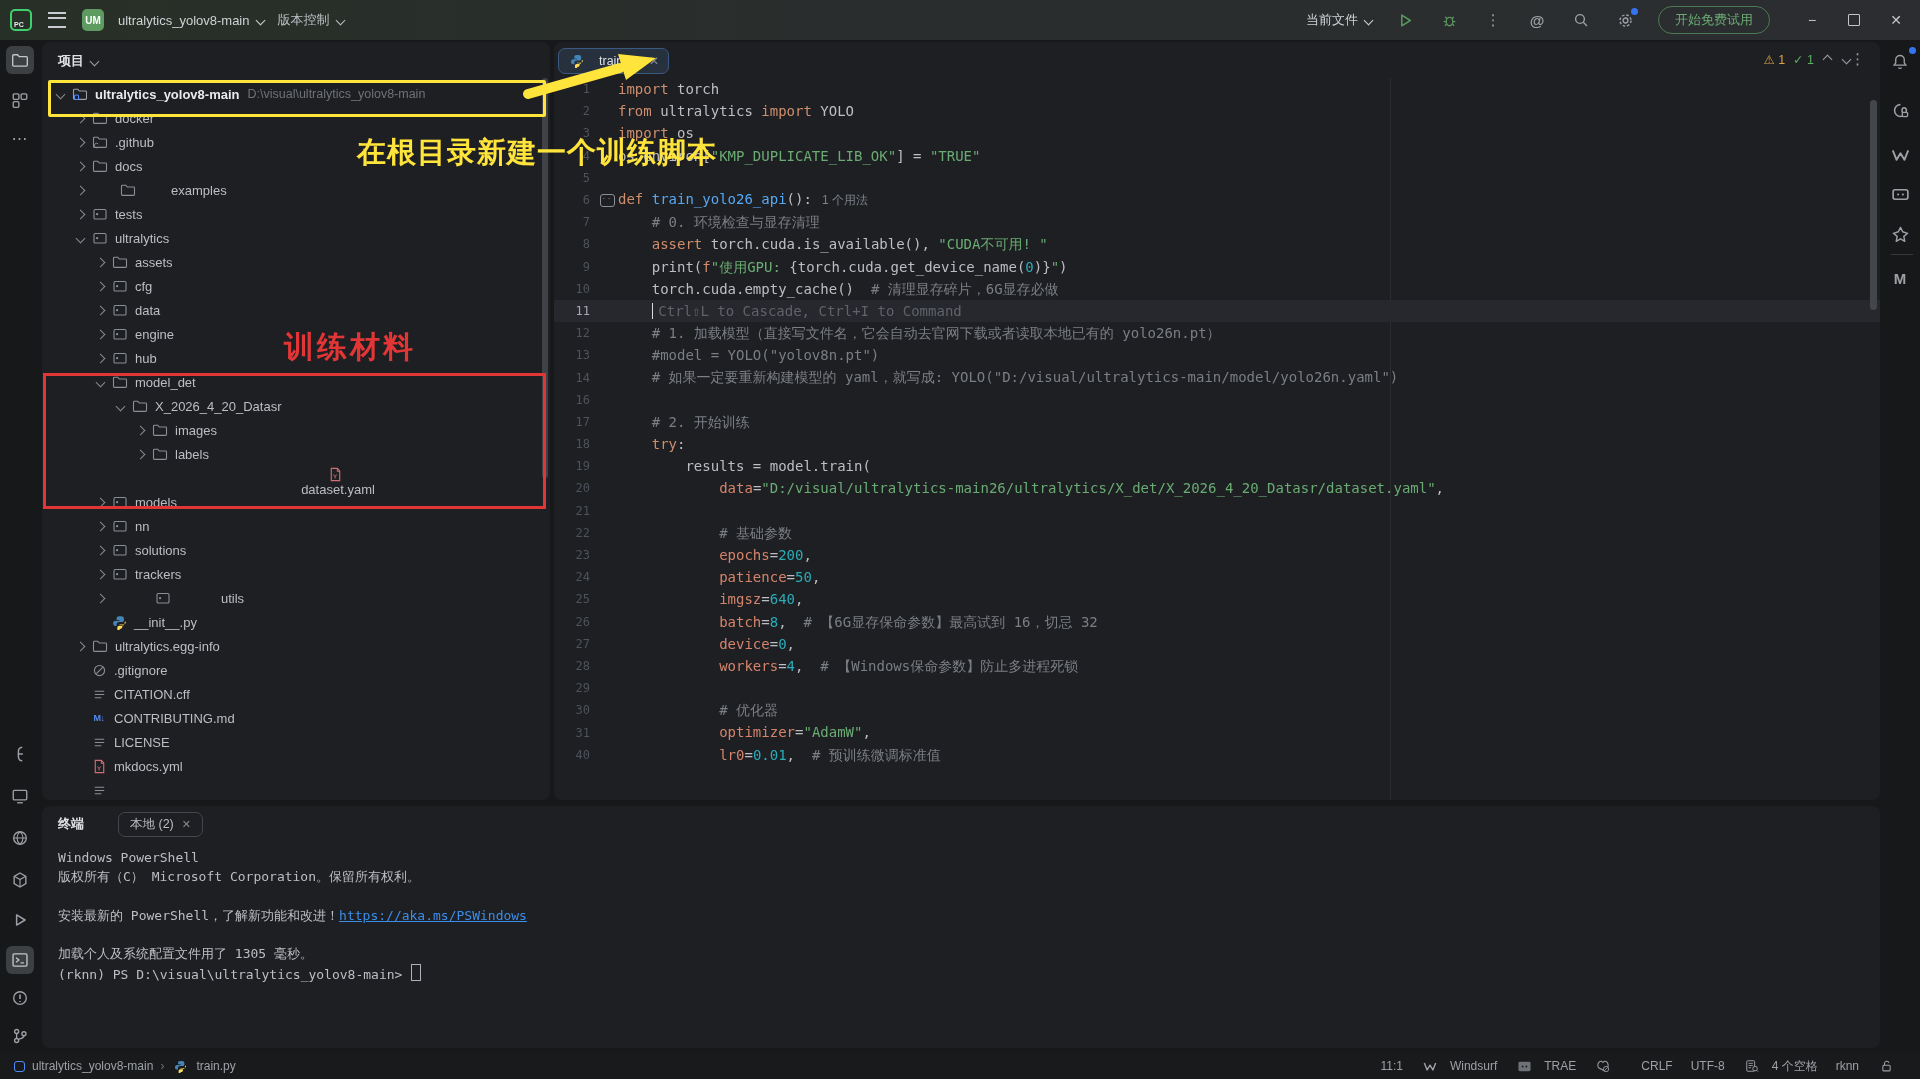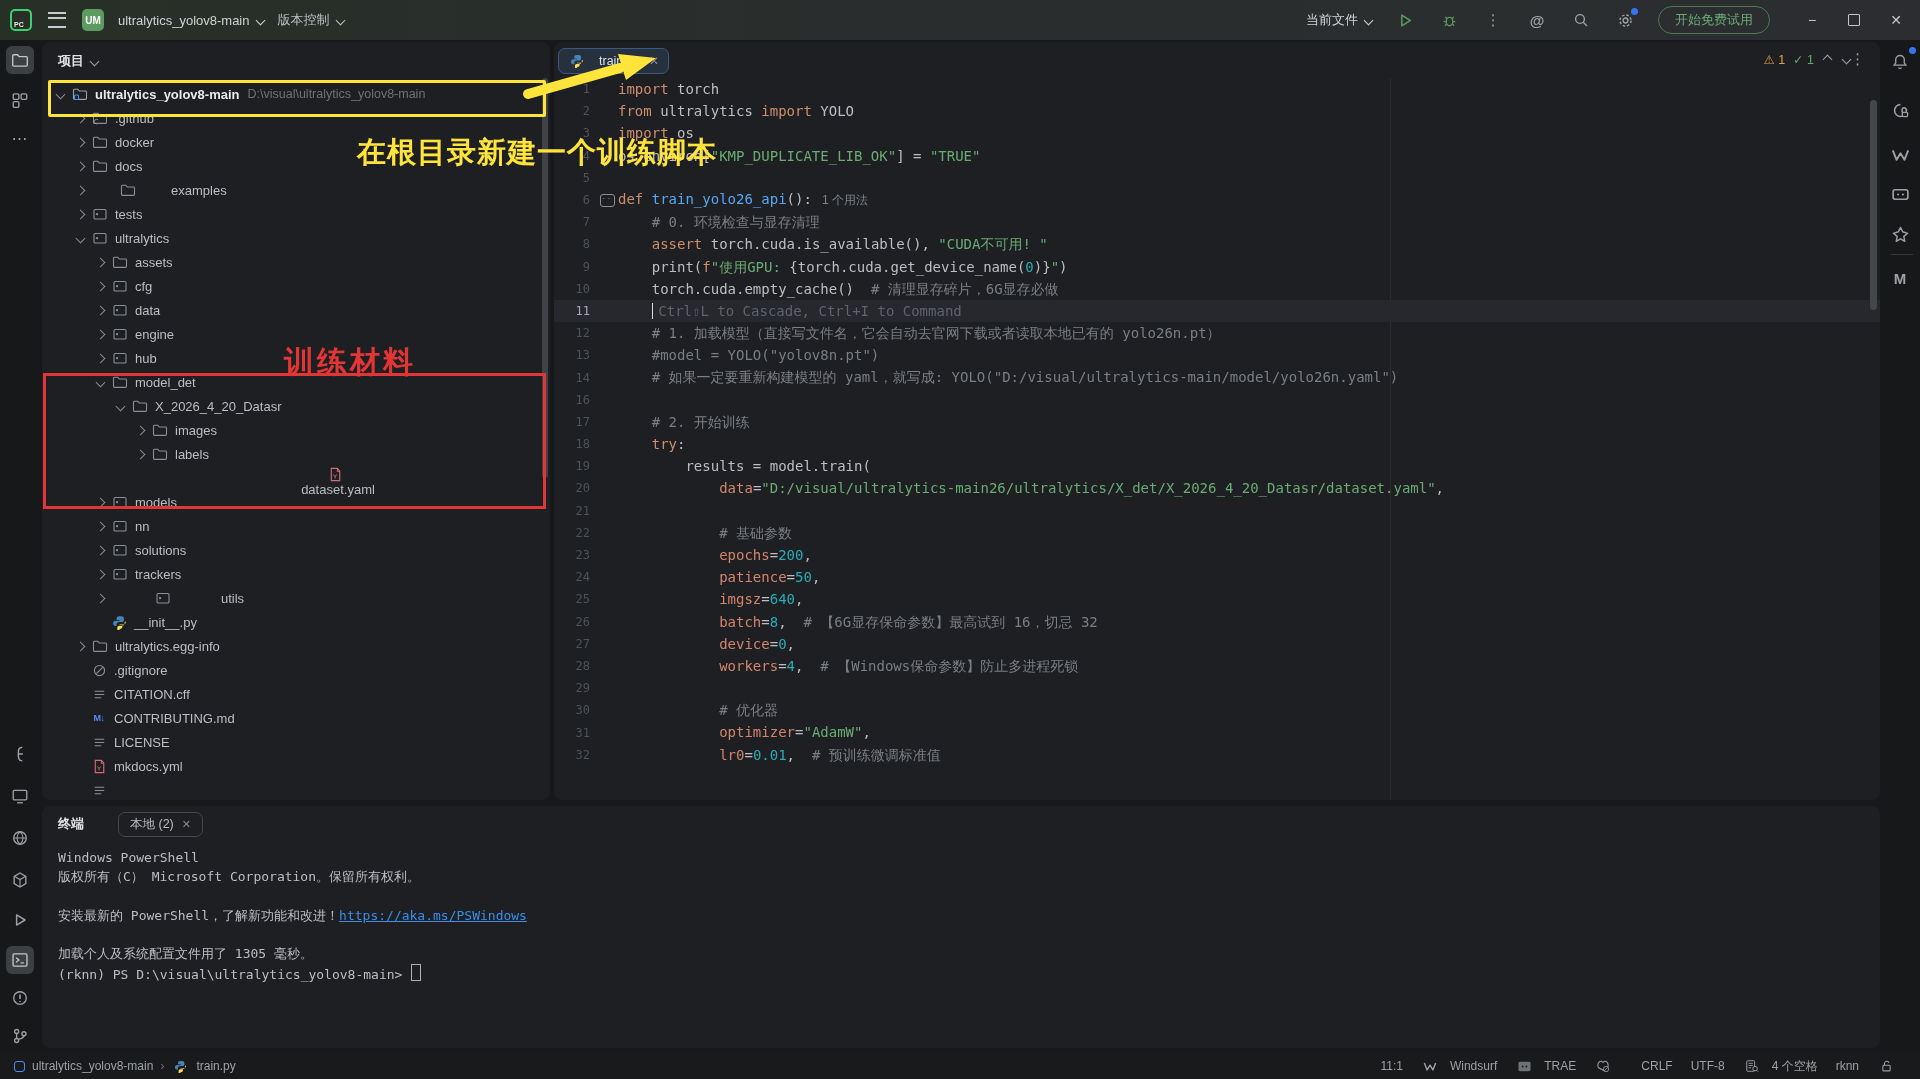--- a/index.html
+++ b/index.html
@@ -99,21 +99,21 @@
   .sb-left{display:flex;align-items:center;gap:7px;}
   .sb-right{margin-left:auto;display:flex;align-items:center;gap:18px;}
   .sb-item{display:flex;align-items:center;gap:5px;}
   .proj-sq{width:11px;height:11px;border:1.5px solid #548af7;border-radius:3px;box-sizing:border-box;}
   .sb-sep{color:#6e7277;}
   
   .annot{position:absolute;z-index:40;pointer-events:none;}
   .yrect{left:48px;top:80px;width:492px;height:31px;border:3px solid #ffe43c;border-radius:2px;}
   .rrect{left:43px;top:373px;width:497px;height:130px;border:3px solid #e23636;}
   .ynote{left:357px;top:133px;color:#ffe43c;font-size:29px;font-weight:bold;letter-spacing:1px;}
-  .rnote{left:284px;top:342px;color:#e23636;font-size:30px;font-weight:bold;letter-spacing:3px;}
+  .rnote{left:284px;top:327px;color:#e23636;font-size:30px;font-weight:bold;letter-spacing:3px;}
   .yarrow{left:516px;top:48px;}
 </style>
 </head>
 <body>
 
 <div class="window">
 
   <div class="titlebar">
     <div class="tb-left">
       <div class="pclogo">PC</div>
@@ -284,33 +284,33 @@
             </svg>
           </span>
           <span class="tname bold">ultralytics_yolov8-main</span>
           <span class="tpath">D:\visual\ultralytics_yolov8-main</span>
         </div>
         <div class="trow" style="padding-left: 32px;">
           <span class="tchev closed"></span>
           <span class="ticon">
             <svg width="16" height="16" viewBox="0 0 16 16">
               <path d="M1.5 4.2c0-.5.4-.9.9-.9h3.4l1.5 1.7h6.3c.5 0 .9.4.9.9v6.6c0 .5-.4.9-.9.9H2.4c-.5 0-.9-.4-.9-.9z" fill="none" stroke="#8a8e96" stroke-width="1.1"></path>
+            </svg>
+          </span>
+          <span class="tname">docker</span>
+        </div>
+        <div class="trow" style="padding-left: 32px;">
+          <span class="tchev closed"></span>
+          <span class="ticon">
+            <svg width="16" height="16" viewBox="0 0 16 16">
+              <path d="M1.5 4.2c0-.5.4-.9.9-.9h3.4l1.5 1.7h6.3c.5 0 .9.4.9.9v6.6c0 .5-.4.9-.9.9H2.4c-.5 0-.9-.4-.9-.9z" fill="none" stroke="#8a8e96" stroke-width="1.1"></path>
               <path d="M5.8 13.5a2.3 2.3 0 1 1 .4-3.6" fill="none" stroke="#8a8e96" stroke-width="1"></path>
             </svg>
           </span>
           <span class="tname">.github</span>
-        </div>
-        <div class="trow" style="padding-left: 32px;">
-          <span class="tchev closed"></span>
-          <span class="ticon">
-            <svg width="16" height="16" viewBox="0 0 16 16">
-              <path d="M1.5 4.2c0-.5.4-.9.9-.9h3.4l1.5 1.7h6.3c.5 0 .9.4.9.9v6.6c0 .5-.4.9-.9.9H2.4c-.5 0-.9-.4-.9-.9z" fill="none" stroke="#8a8e96" stroke-width="1.1"></path>
-            </svg>
-          </span>
-          <span class="tname">docker</span>
         </div>
         <div class="trow" style="padding-left: 32px;">
           <span class="tchev closed"></span>
           <span class="ticon">
             <svg width="16" height="16" viewBox="0 0 16 16">
               <path d="M1.5 4.2c0-.5.4-.9.9-.9h3.4l1.5 1.7h6.3c.5 0 .9.4.9.9v6.6c0 .5-.4.9-.9.9H2.4c-.5 0-.9-.4-.9-.9z" fill="none" stroke="#8a8e96" stroke-width="1.1"></path>
             </svg>
           </span>
           <span class="tname">docs</span>
         </div>
@@ -729,21 +729,21 @@
           <span class="lnum">30</span>
           <span class="gslot"></span>
           <pre class="ctext"><span class="tk-c">            # 优化器</span></pre>
         </div>
         <div class="cline">
           <span class="lnum">31</span>
           <span class="gslot"></span>
           <pre class="ctext"><span class="tk-d">            </span><span class="tk-p">optimizer</span><span class="tk-d">=</span><span class="tk-s">"AdamW"</span><span class="tk-d">,</span></pre>
         </div>
         <div class="cline">
-          <span class="lnum">32</span>
+          <span class="lnum">40</span>
           <span class="gslot"></span>
           <pre class="ctext"><span class="tk-d">            </span><span class="tk-p">lr0</span><span class="tk-d">=</span><span class="tk-n">0.01</span><span class="tk-d">,  </span><span class="tk-c"># 预训练微调标准值</span></pre>
         </div>
       </div>
     <div class="inspect">
       <span class="insp-warn">⚠ <span>1</span></span>
       <span class="insp-ok">✓ <span>1</span></span>
       <span class="insp-chev up"></span>
       <span class="insp-chev down"></span>
     </div>

